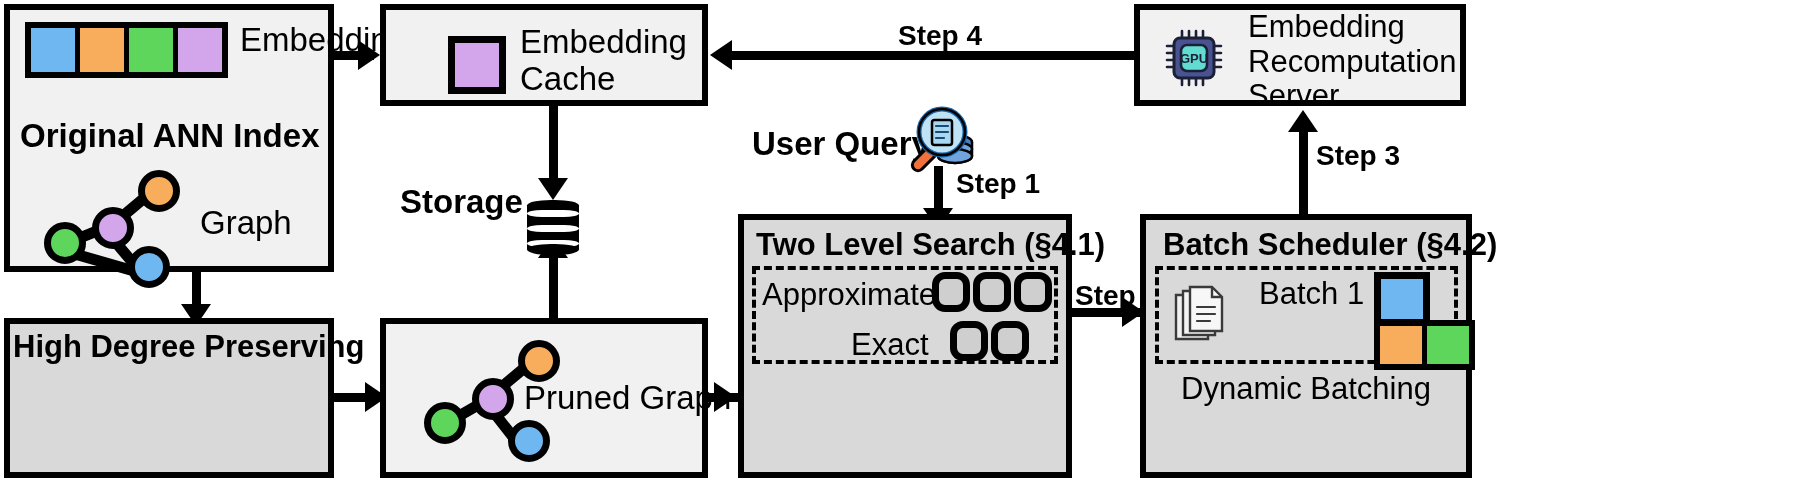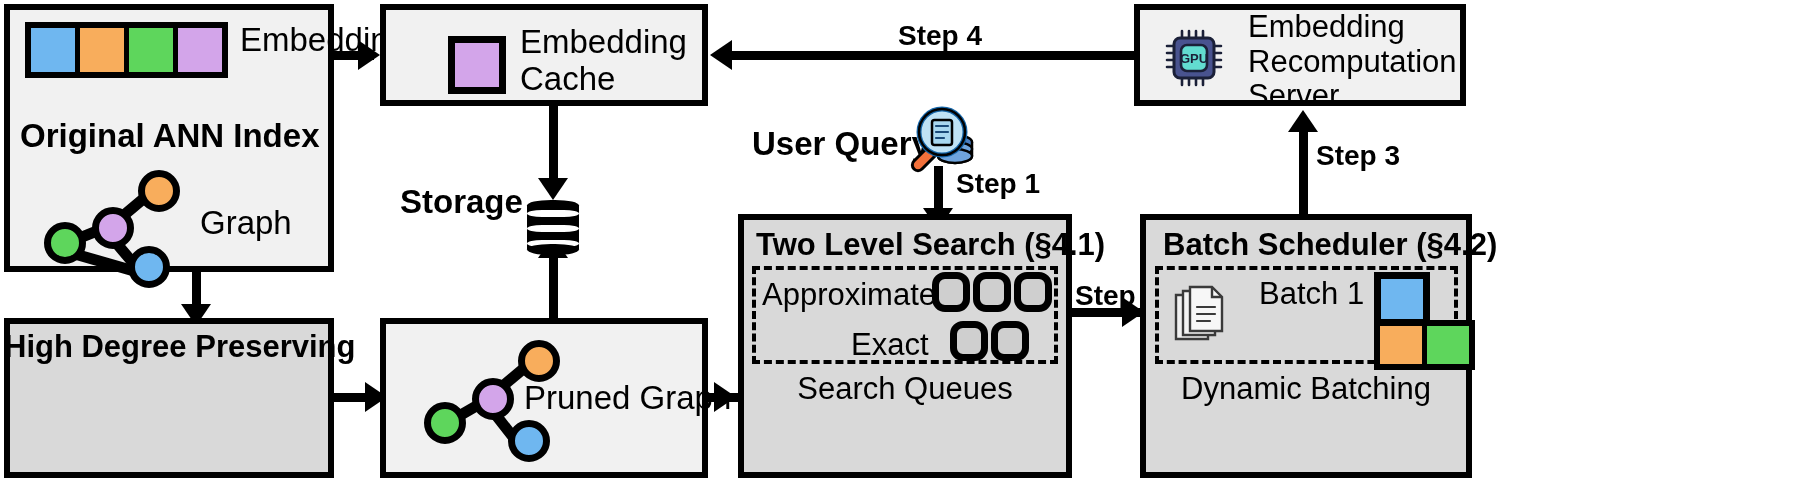--- a/index.html
+++ b/index.html
@@ -76,21 +76,21 @@
     <div class="gnode" style="left:88px;top:76px;width:42px;height:42px;background:#6fb7f0;"></div>
   </div>
 
   <div class="lbl t33" style="left:200px;top:205px;">Graph</div>
 
   <div class="ln" style="left:192px;top:272px;width:9px;height:38px;"></div>
   <div class="ah d" style="left:181px;top:304px;"></div>
 
   <div class="box grey" style="left:4px;top:318px;width:330px;height:160px;">
   </div>
-  <div class="lbl t31 bold ctr" style="left:4px;top:330px;width:330px;">
+  <div class="lbl t31 bold ctr" style="left:13px;top:330px;width:330px;">
     <div>High Degree Preserving</div>
   </div>
 
   <div class="ln" style="left:334px;top:393px;width:38px;height:9px;"></div>
   <div class="ah r" style="left:365px;top:382px;"></div>
 
   <div class="box light" style="left:380px;top:318px;width:328px;height:160px;">
   </div>
   <div class="graph" style="left:420px;top:340px;width:160px;height:110px;">
     <div class="gedge" style="left:62px;top:58px;width:58px;transform:rotate(-40deg);"></div>
@@ -163,21 +163,20 @@
 
   <div class="lbl t31" style="left:762px;top:278px;">Approximate</div>
   <div class="pill" style="left:932px;top:272px;width:38px;height:40px;"></div>
   <div class="pill" style="left:973px;top:272px;width:38px;height:40px;"></div>
   <div class="pill" style="left:1014px;top:272px;width:38px;height:40px;"></div>
 
   <div class="lbl t31" style="left:851px;top:328px;">Exact</div>
   <div class="pill" style="left:950px;top:321px;width:38px;height:40px;"></div>
   <div class="pill" style="left:991px;top:321px;width:38px;height:40px;"></div>
 
-  <div class="lbl t31 ctr" style="left:738px;top:372px;width:334px;">Search Queues</div>
 
   <div class="ln" style="left:1072px;top:308px;width:72px;height:9px;"></div>
   <div class="ah r" style="left:1122px;top:297px;"></div>
   <div class="lbl t28 bold" style="left:1075px;top:280px;">Step 2</div>
 
   <div class="box grey" style="left:1140px;top:214px;width:332px;height:264px;">
   </div>
   <div class="lbl t31 bold" style="left:1163px;top:228px;">Batch Scheduler (§4.2)</div>
 
   <div class="dashed" style="left:1155px;top:266px;width:303px;height:98px;"></div>

